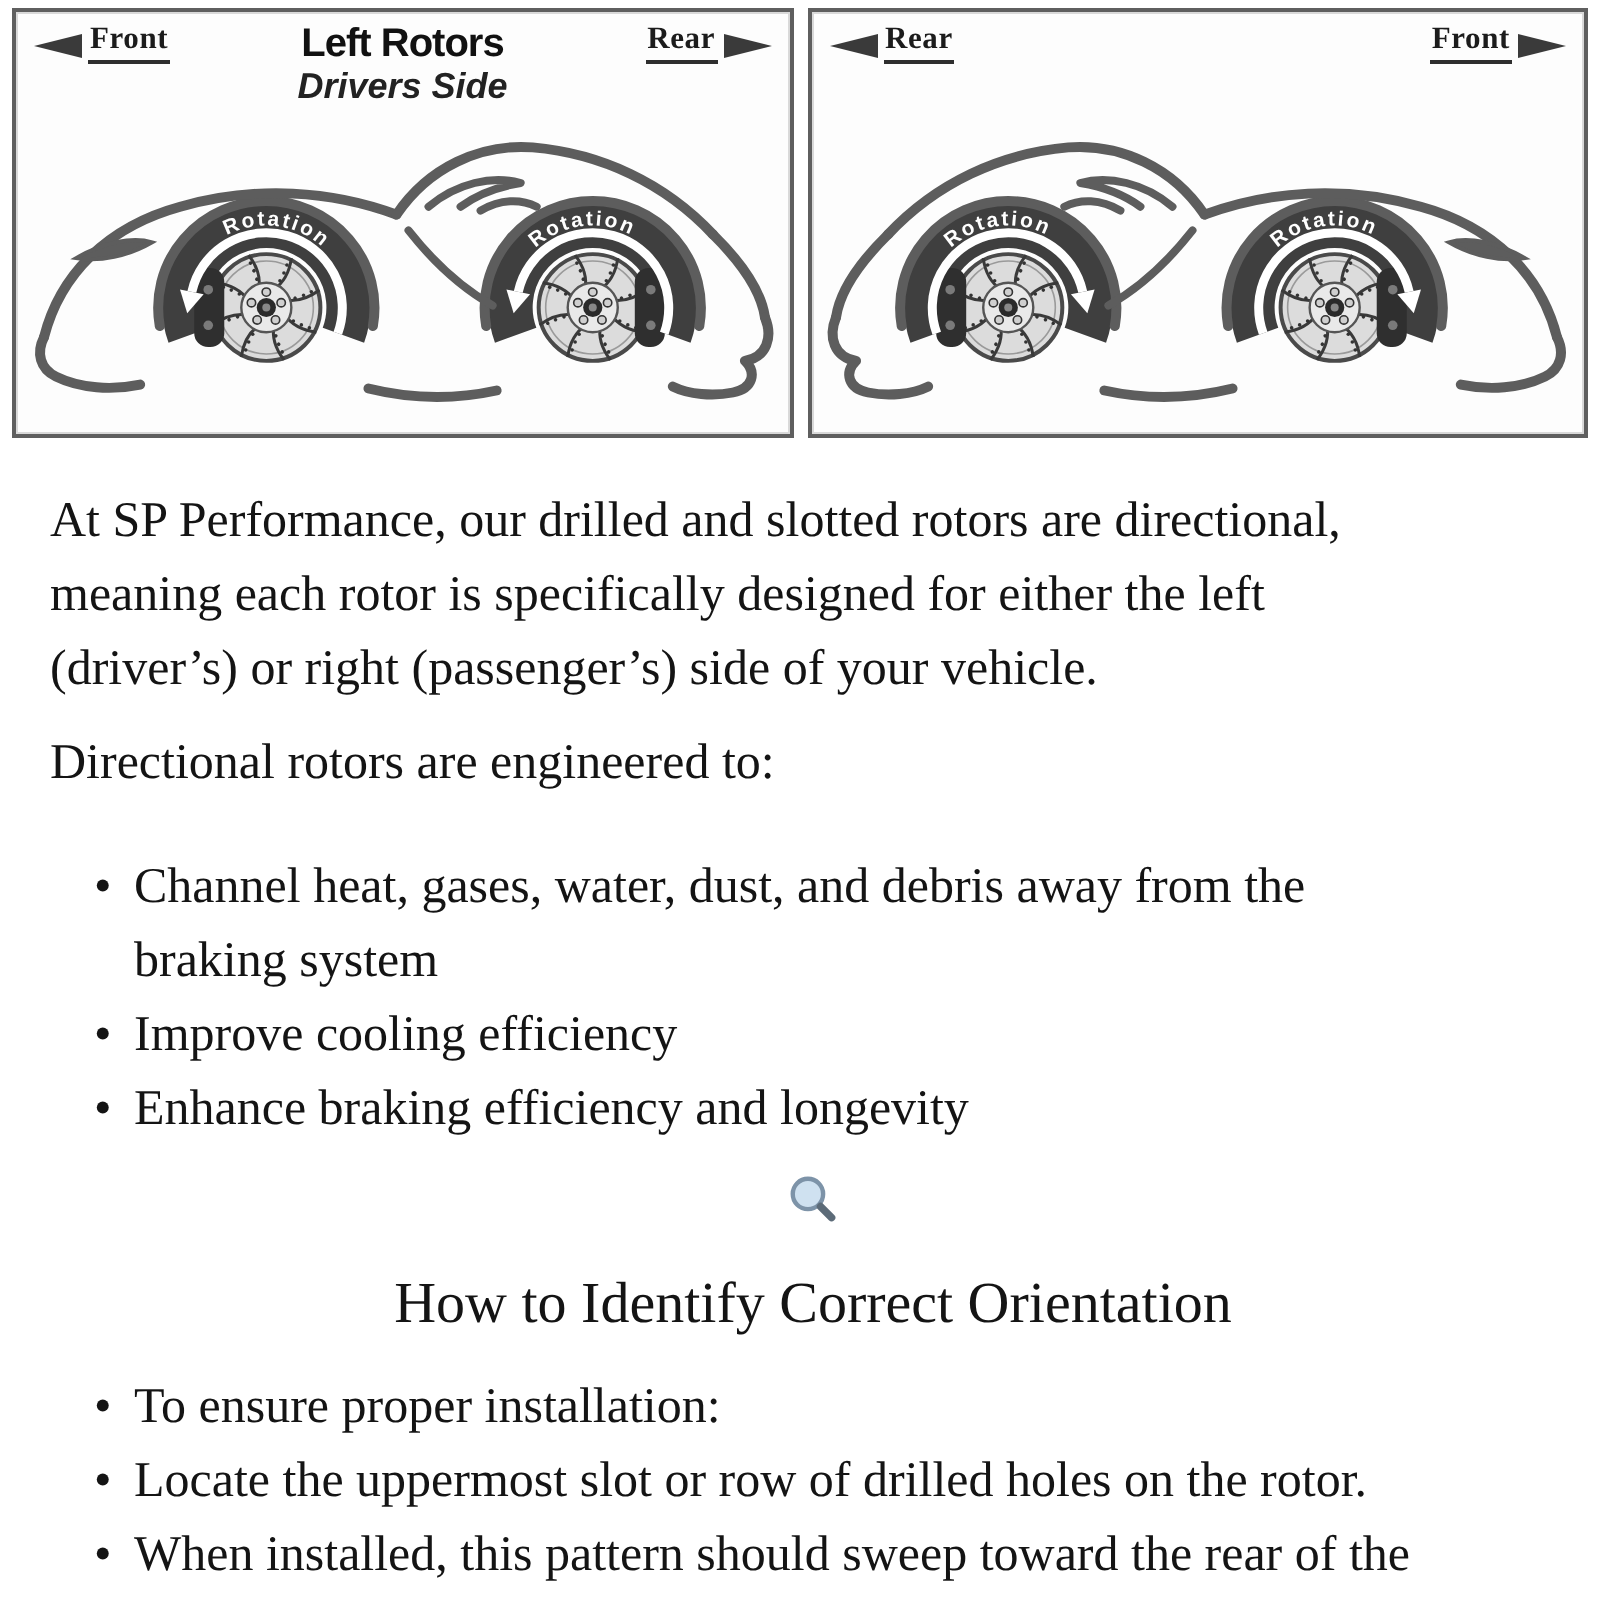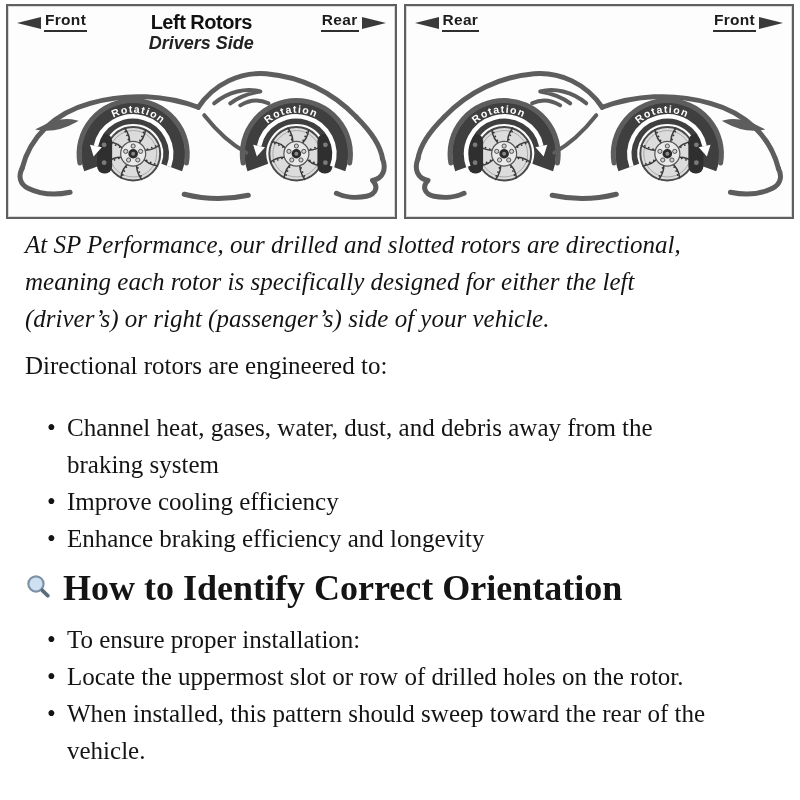--- a/index.html
+++ b/index.html
@@ -11,35 +11,35 @@
   .diagram{display:flex;gap:7px;padding:4px 6px 0 6px;}
   .panel{
     position:relative;flex:1;height:211px;background:#fdfdfd;
     border:2.5px solid #5f5f5f;box-shadow:inset 0 0 0 1px #d9d9d9;
     font-family:"Liberation Sans",sans-serif;
   }
   .panel-header{position:absolute;top:5px;left:9px;right:9px;display:flex;
     justify-content:space-between;align-items:flex-start;z-index:3;}
   .dir{display:flex;align-items:center;gap:3px;}
   .dir-label{font-size:15.5px;font-weight:bold;color:#1c1c1c;
-    border-bottom:2.5px solid #2e2e2e;padding:0 1px 1px 1px;letter-spacing:.3px;}
+    border-bottom:2.5px solid #2e2e2e;padding:0 1px 1px 1px;letter-spacing:.3px;font-family:Liberation Serif, serif;}
   .tri{width:0;height:0;border-top:6.5px solid transparent;border-bottom:6.5px solid transparent;margin-top:2px;}
   .tri-l{border-right:24px solid #3a3a3a;}
   .tri-r{border-left:24px solid #3a3a3a;}
   .titles{position:absolute;left:0;right:0;top:3px;text-align:center;z-index:2;}
   .panel-title{font-size:20px;font-weight:bold;color:#111;letter-spacing:-.5px;line-height:26px;}
   .panel-sub{font-size:18px;font-weight:bold;font-style:italic;color:#222;line-height:16px;}
   .car-svg{position:absolute;left:0;bottom:1px;width:100%;height:166px;}
   .hidden-defs{position:absolute;width:0;height:0;overflow:hidden;}
   
   .article{padding:0 12px 0 25px;font-size:25px;line-height:37px;}
-  .intro{margin:7px 0 0 0;white-space:pre-line;font-style:italic;}
+  .intro{margin:23px 0 0 0;white-space:pre-line;}
   .hrow{display:flex;align-items:center;gap:11px;}
   .h-why{margin-top:23px;font-weight:bold;font-size:26px;}
-  .h-identify{margin-top:13px;font-weight:bold;font-size:36px;}
+  .h-identify{margin-top:13px;font-weight:normal;font-size:29px;flex-direction:column;}
   .hicon{flex:0 0 auto;display:inline-block;}
   .lead{margin-top:10px;}
   ul.blist{list-style:none;margin:1px 0 0 0;padding:0 0 0 22px;}
   ul.blist.second{margin-top:14px;}
   ul.blist li{position:relative;padding-left:20px;white-space:pre-line;}
   ul.blist li::before{content:"\2022";position:absolute;left:0;top:0;}
 </style>
 </head>
 <body>
 

